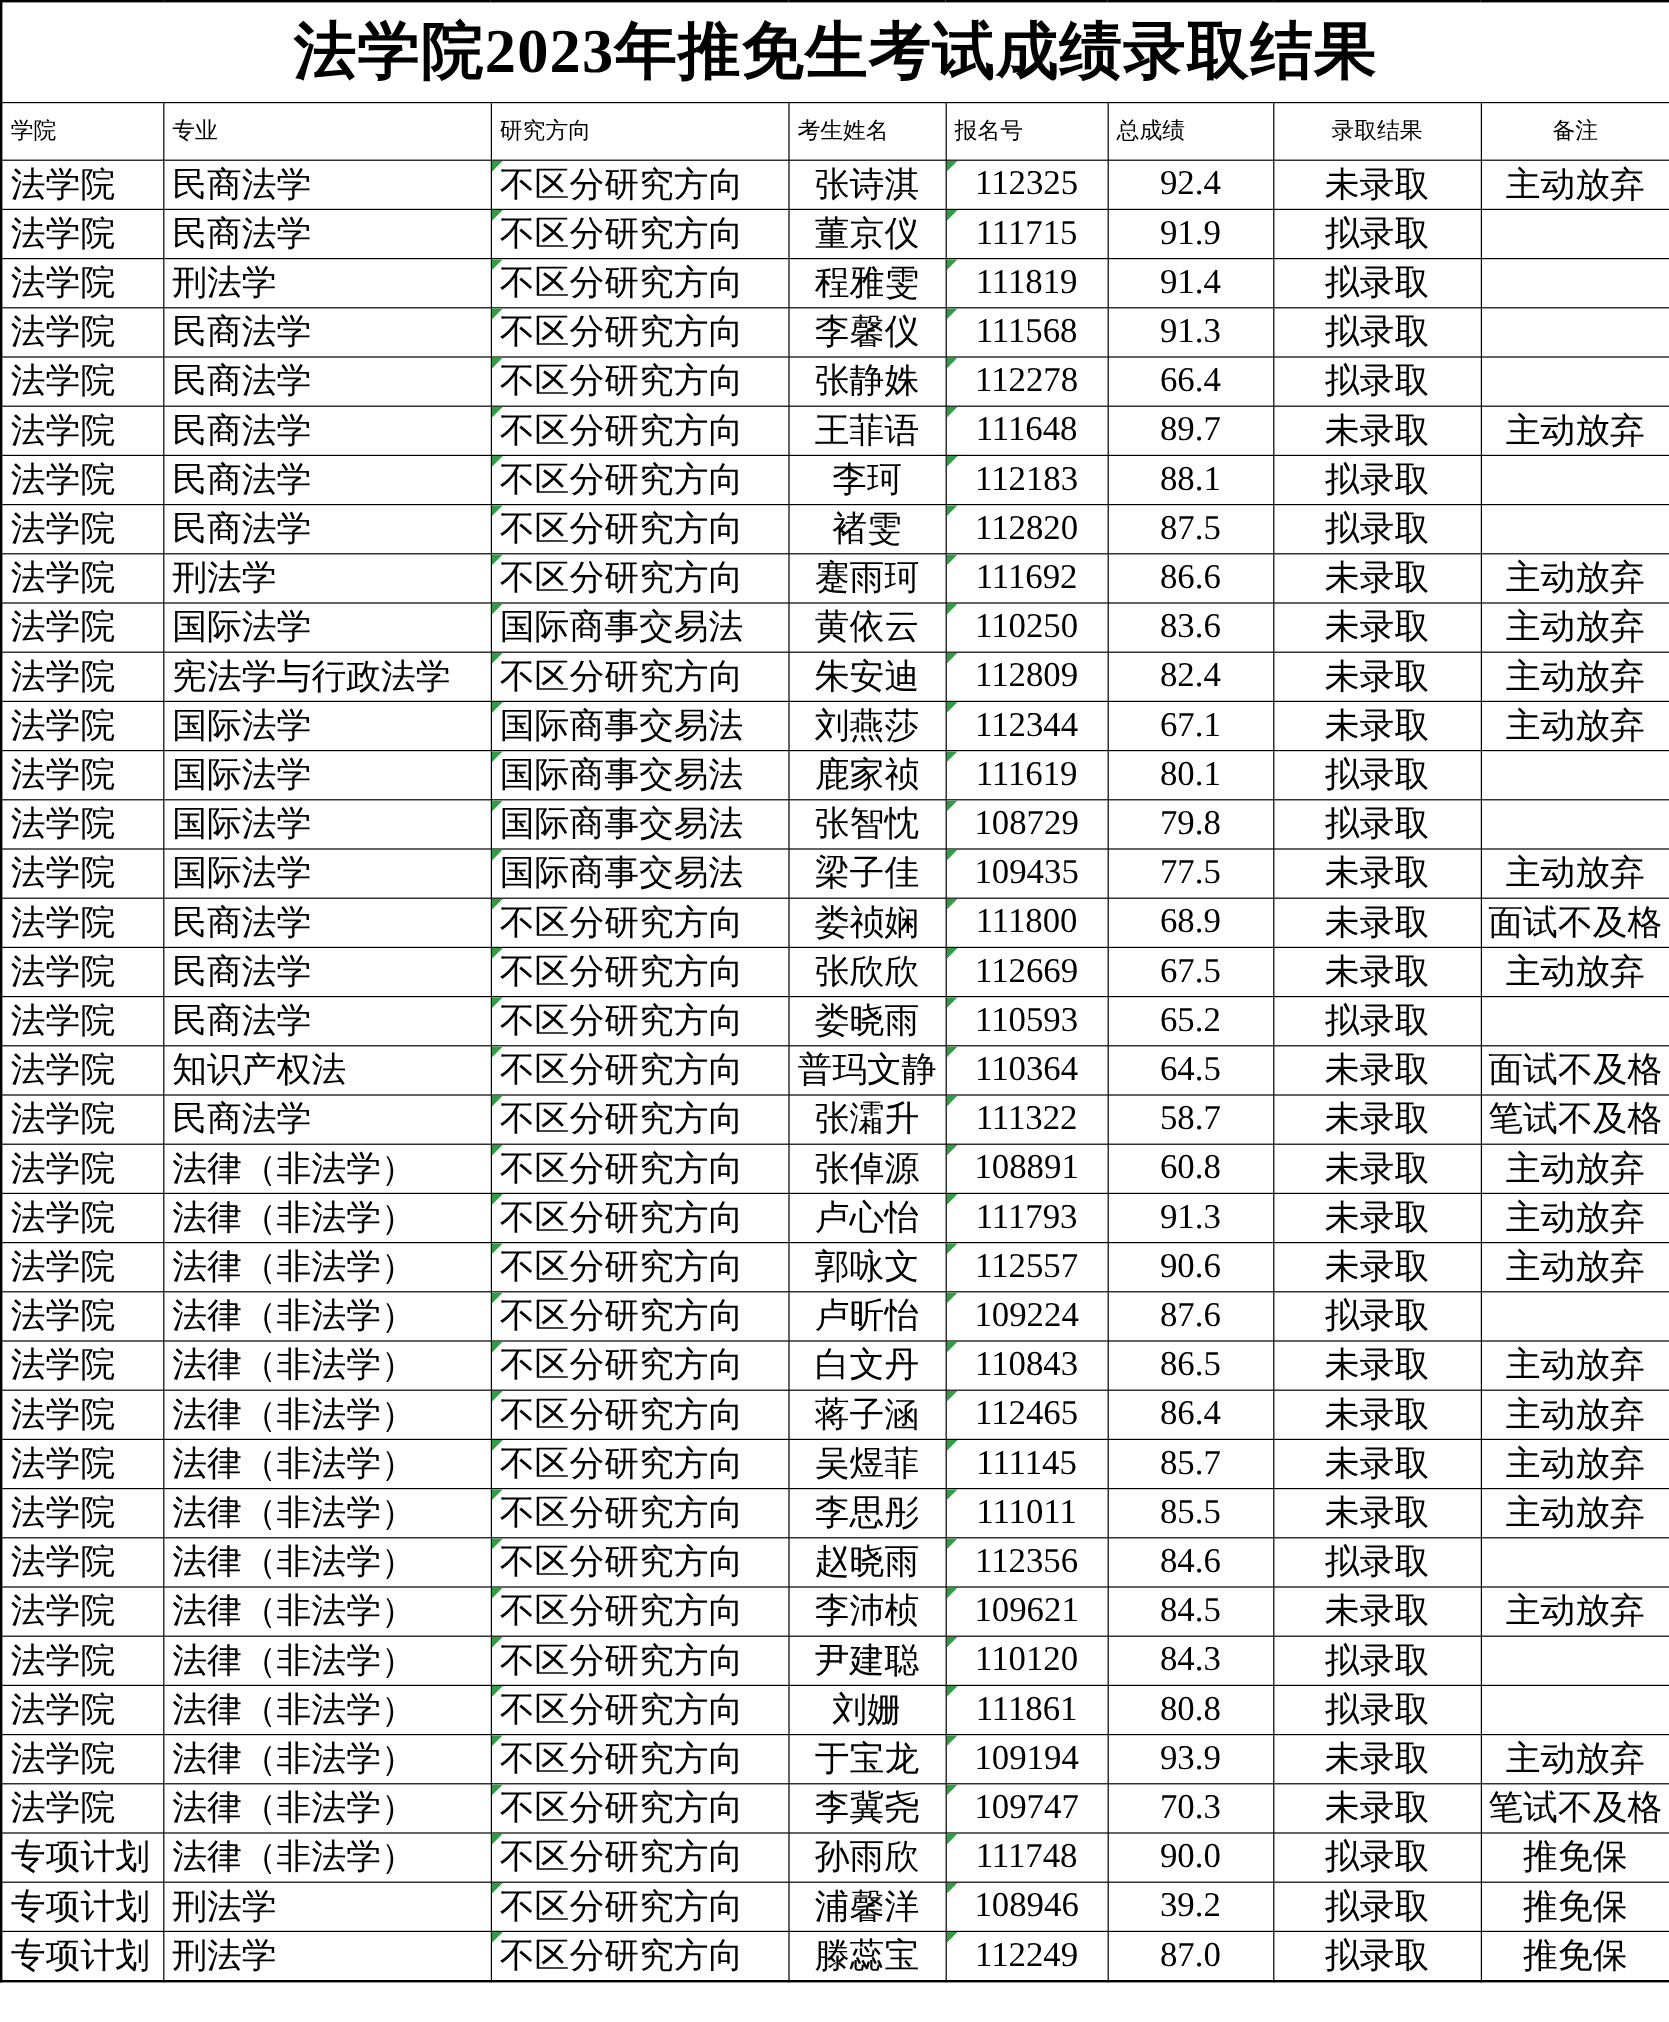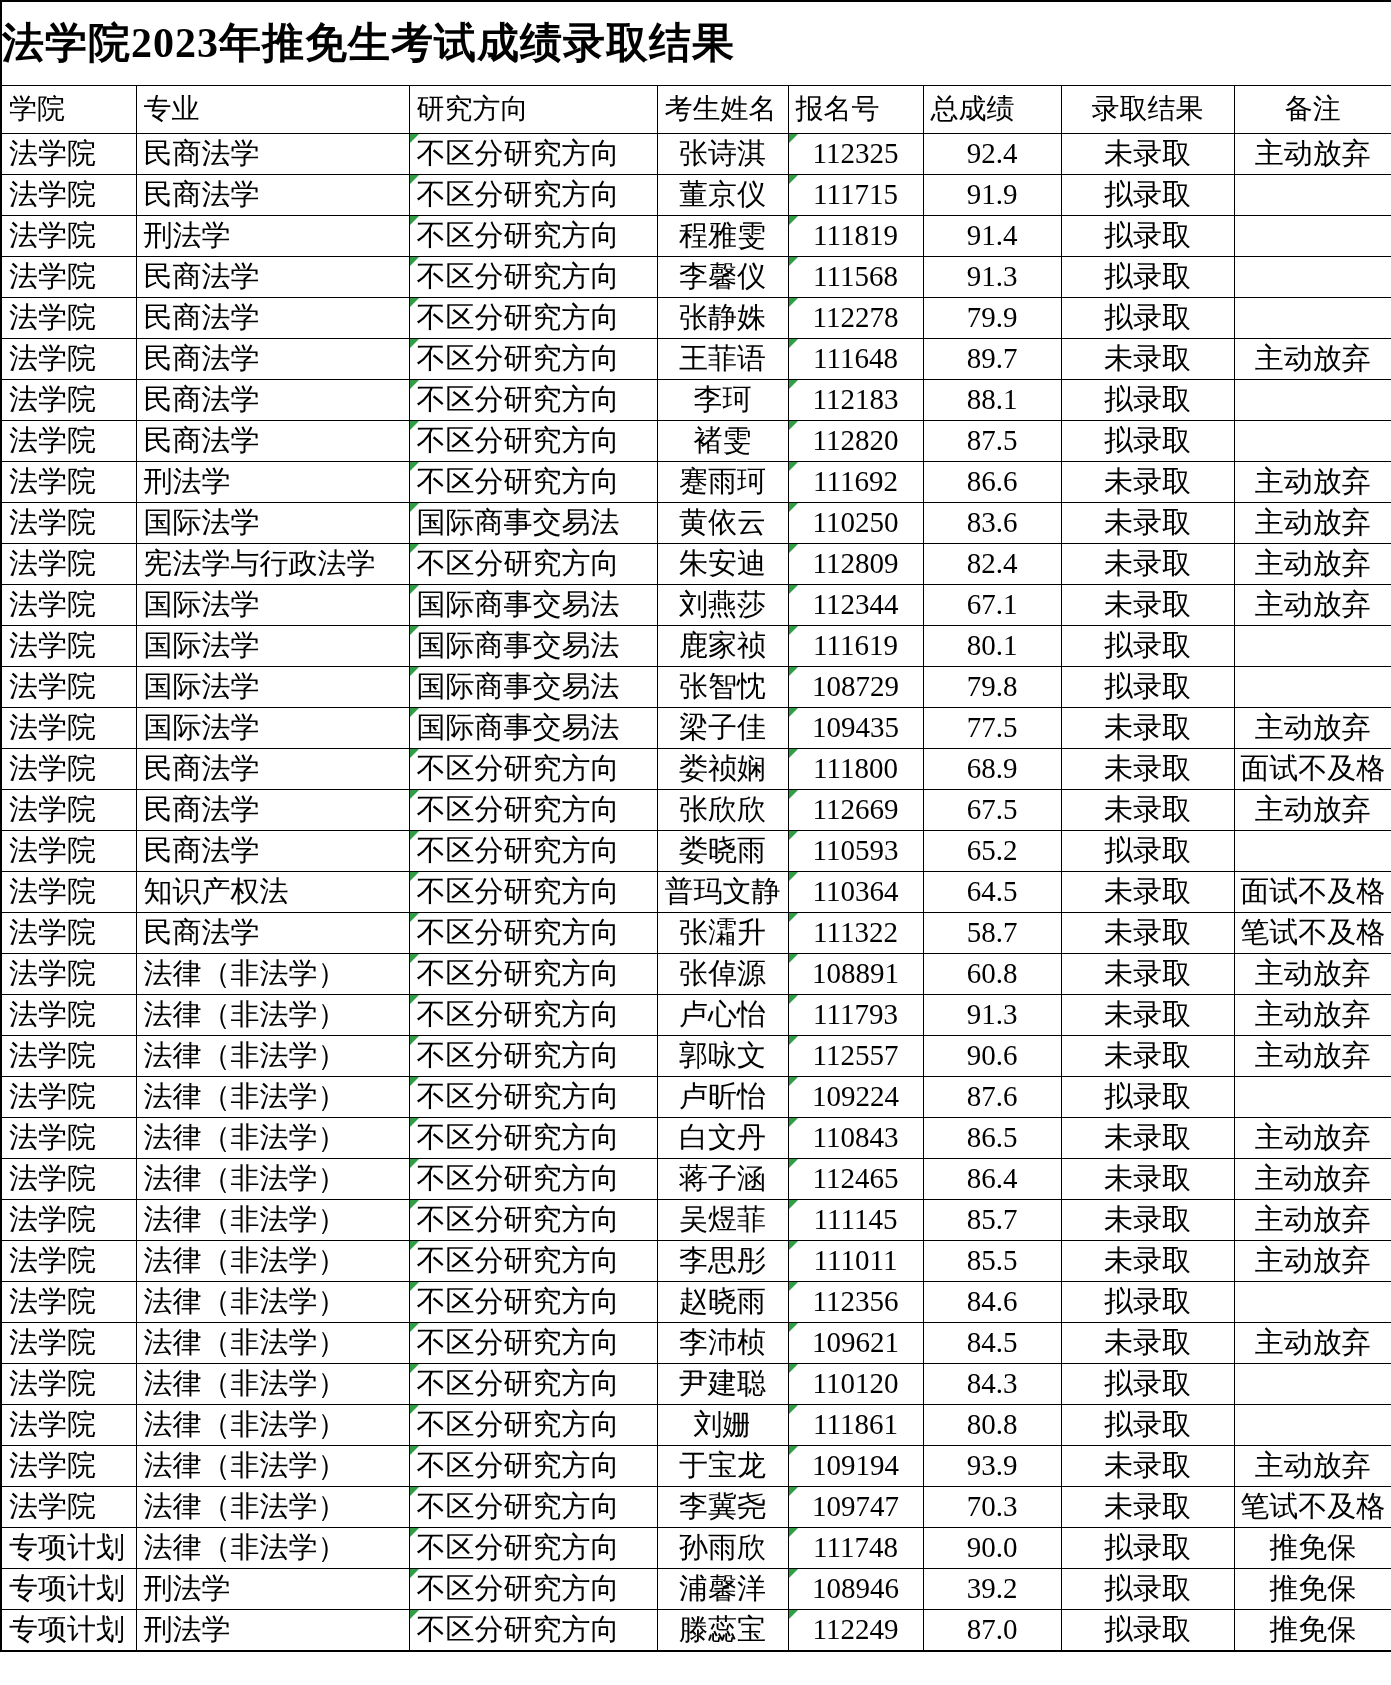--- a/index.html
+++ b/index.html
@@ -17,27 +17,27 @@
   td,th {
     border:1px solid #000;
     overflow:hidden;
     white-space:nowrap;
     vertical-align:middle;
     padding:0;
     font-weight:normal;
   }
   tr.title-row { height:84px; }
   th.title {
-    font-size:42px;
+    font-size:52px;
     font-weight:bold;
-    text-align:left;
+    text-align:center;
     letter-spacing:1px;
   }
   tr.header-row { height:48px; }
-  tr.header-row th { font-size:28px; }
+  tr.header-row th { font-size:19px; }
   tbody tr { height:36px; }
   tbody td { font-size:29px; }
   .al { text-align:left; padding-left:7px; }
   .ac { text-align:center; }
   td.flagged { position:relative; }
   .flag {
     position:absolute; top:0; left:0;
     width:0; height:0;
     border-top:9px solid var(--flag-green,#2f9e44);
     border-right:9px solid transparent;
@@ -112,21 +112,21 @@
         <td class="ac">91.3</td>
         <td class="ac">拟录取</td>
         <td class="ac"></td>
       </tr>
       <tr>
         <td class="al">法学院</td>
         <td class="al">民商法学</td>
         <td class="al flagged"><span class="flag"></span>不区分研究方向</td>
         <td class="ac">张静姝</td>
         <td class="ac flagged"><span class="flag"></span>112278</td>
-        <td class="ac">79.9</td>
+        <td class="ac">66.4</td>
         <td class="ac">拟录取</td>
         <td class="ac"></td>
       </tr>
       <tr>
         <td class="al">法学院</td>
         <td class="al">民商法学</td>
         <td class="al flagged"><span class="flag"></span>不区分研究方向</td>
         <td class="ac">王菲语</td>
         <td class="ac flagged"><span class="flag"></span>111648</td>
         <td class="ac">89.7</td>

